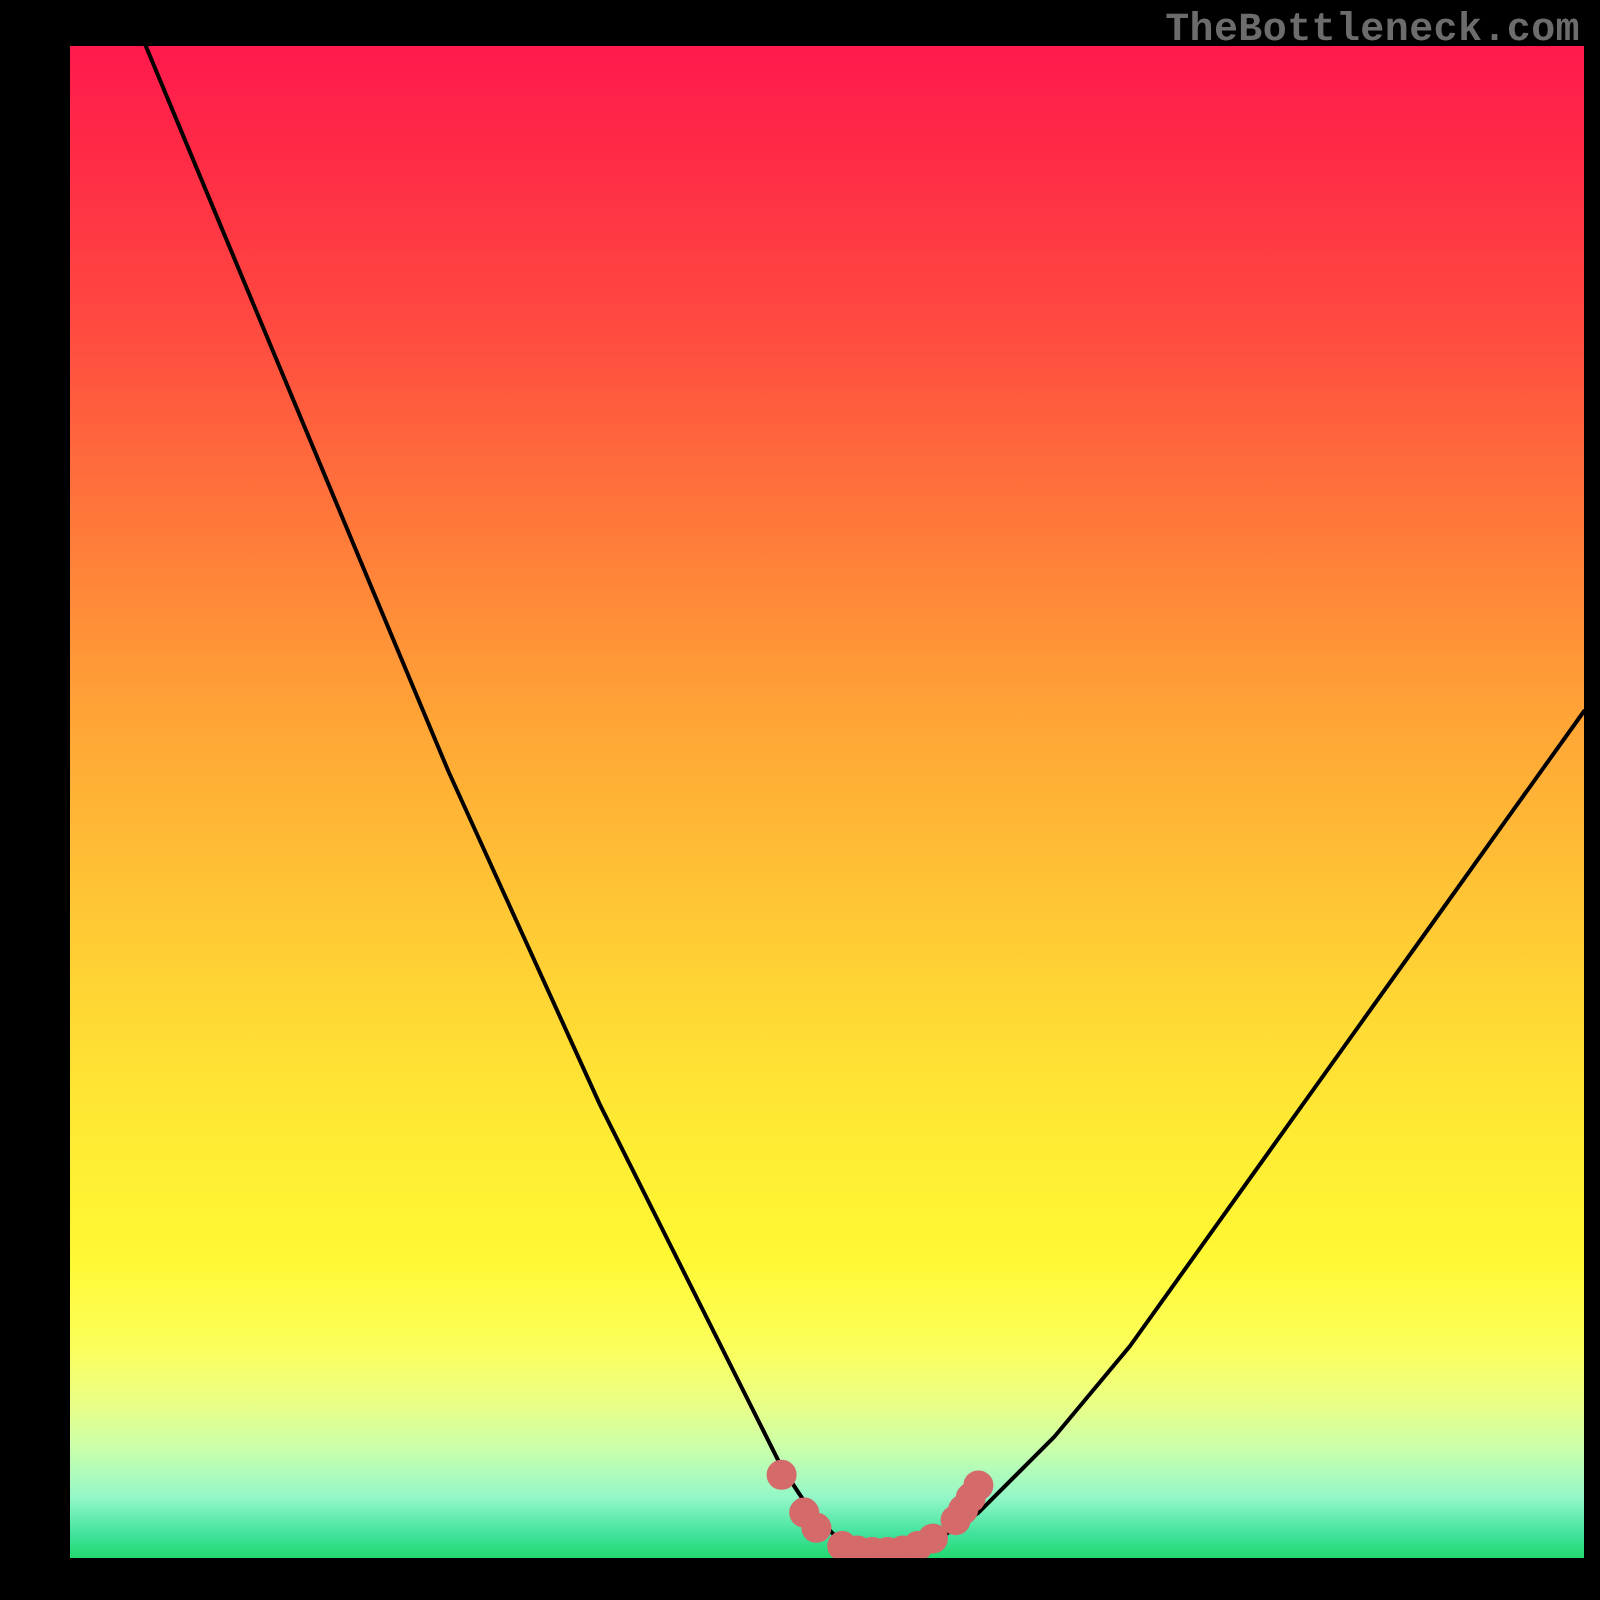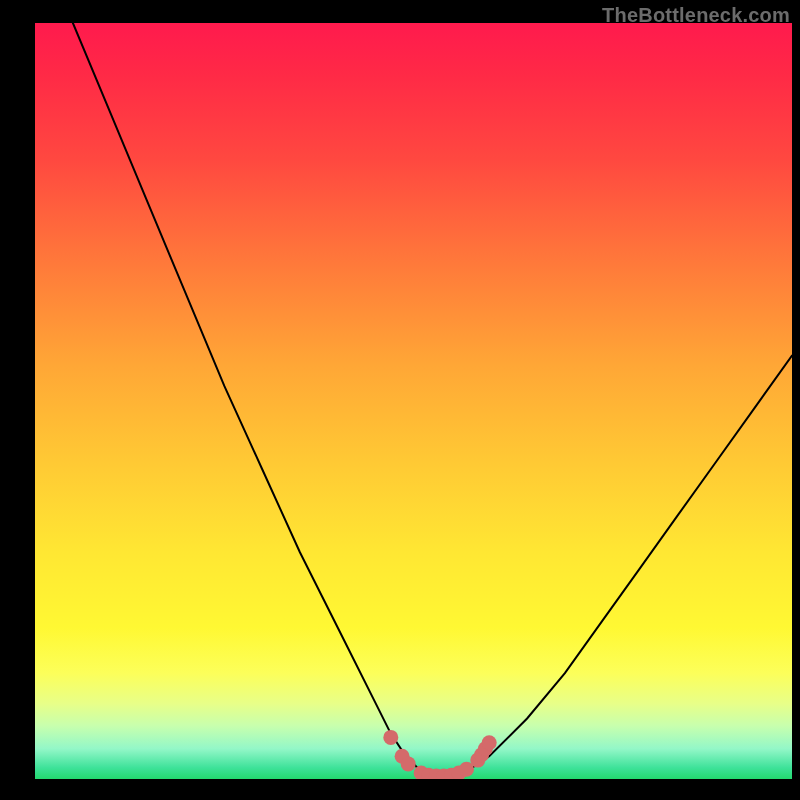--- a/index.html
+++ b/index.html
@@ -46,21 +46,21 @@
     left: 0;
     top: 0;
     width: 757px;
     height: 756px;
     pointer-events: none;
   }
   .watermark {
     position: absolute;
     top: 4px;
     right: 10px;
-    font-family: Liberation Sans, sans-serif;
+    font-family: Liberation Mono, monospace;
     font-size: 20px;
     font-weight: 600;
     letter-spacing: 0.2px;
     color: #6c6c6c;
     pointer-events: none;
     user-select: none;
   }
 </style>
 </head>
 <body>

